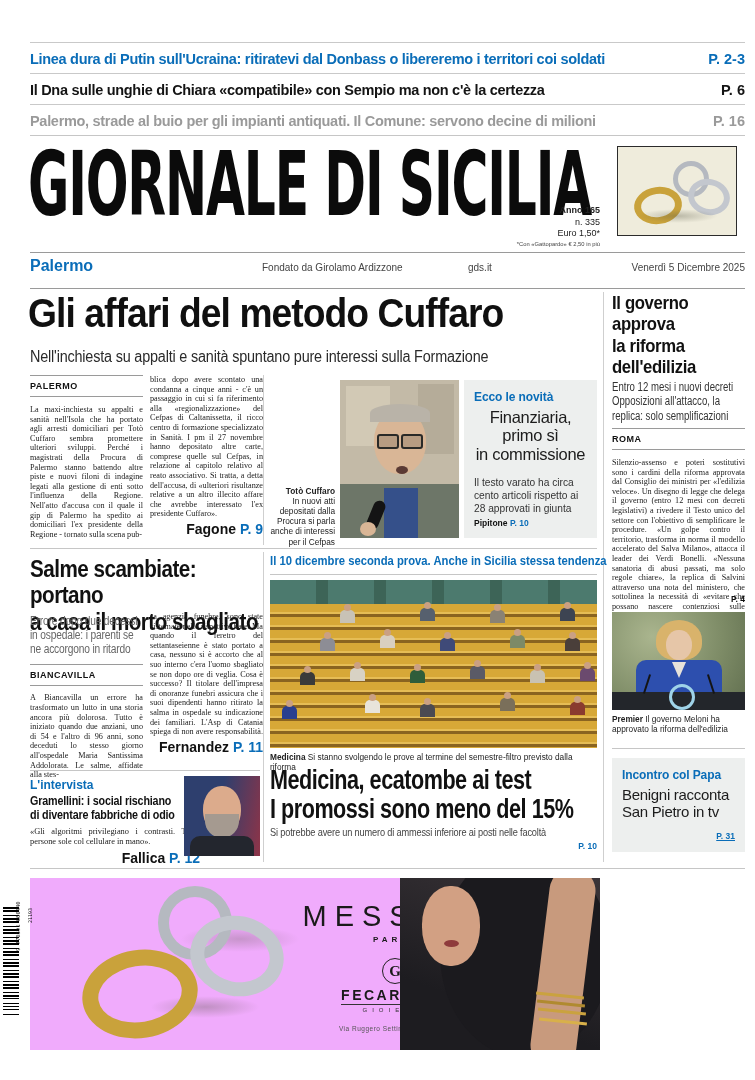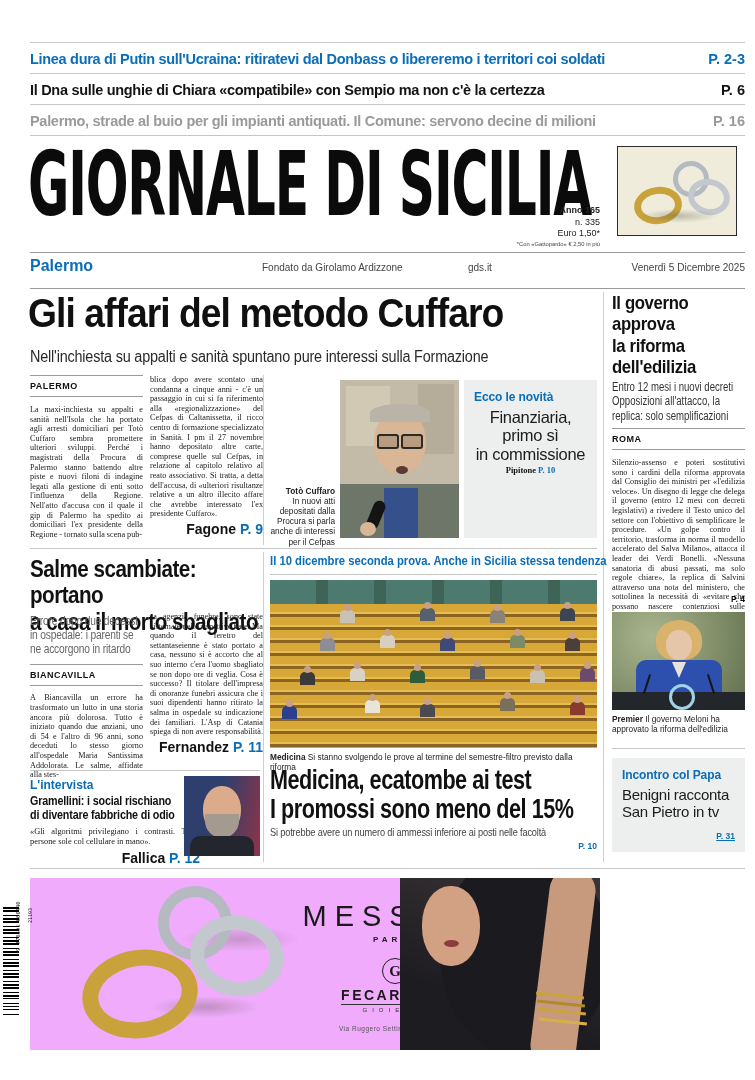--- a/index.html
+++ b/index.html
@@ -46,21 +46,21 @@
             letter-spacing:-0.2px;white-space:nowrap;transform:scaleX(0.9);transform-origin:left top;}
   .colA{position:absolute;left:30px;top:375px;width:113px;}
   .colA .body{margin-top:8px;}
   .colB{position:absolute;left:150px;top:375px;width:113px;}
   .capcol{position:absolute;left:266px;top:486px;width:69px;text-align:right;font-size:8.3px;line-height:1.22;color:#222;}
   .capcol .b{font-weight:700;display:block;}
   .newsbox{position:absolute;background:#edefee;box-sizing:border-box;padding:10px;}
   .box-kicker{color:#0a6db8;font-size:12px;font-weight:700;letter-spacing:-0.1px;}
   .box-title{font-size:16.5px;line-height:1.12;color:#1c1c1c;margin-top:4px;letter-spacing:-0.3px;text-align:center;}
   .box-text{font-size:10.2px;line-height:1.25;color:#333;}
-  .box-by{font-size:8.5px;font-weight:700;text-align:center;margin-top:2px;font-family:Liberation Serif, serif;}
+  .box-by{font-size:8.5px;font-weight:700;text-align:left;margin-top:2px;}
 
   
   .salme-hl{position:absolute;left:30px;top:556px;width:280px;font-size:24px;font-weight:800;
             line-height:1.1;letter-spacing:-0.6px;transform:scaleX(0.86);transform-origin:left top;}
   .sub-gray{font-size:12px;line-height:1.18;color:#666;letter-spacing:-0.2px;transform:scaleX(0.85);transform-origin:left top;width:135px;}
   .salme-colA{position:absolute;left:30px;top:614px;width:113px;}
   .salme-colB{position:absolute;left:150px;top:612px;width:113px;}
 
   
   .intv{position:absolute;left:30px;top:778px;width:172px;}
@@ -204,20 +204,21 @@
     <div class="shape" style="left:44px;top:108px;width:34px;height:50px;background:#35508a"></div>
     <div class="shape" style="left:30px;top:120px;width:12px;height:30px;border-radius:6px;background:#141414;transform:rotate(22deg)"></div>
     <div class="shape" style="left:20px;top:142px;width:16px;height:14px;border-radius:50%;background:#d9b696"></div>
   </div>
 
   <div class="newsbox" style="left:464px;top:380px;width:133px;height:158px">
     <div class="box-kicker">Ecco le novità</div>
     <div class="box-title preline">Finanziaria,
 primo sì
 in commissione</div>
+    <div class="box-text" style="margin-top:14px">Il testo varato ha circa cento articoli rispetto ai 28 approvati in giunta</div>
     <div class="box-by">
       <span>Pipitone</span>
       <span class="pg c-blue">P. 10</span>
     </div>
   </div>
 
   <div class="salme-hl preline">Salme scambiate: portano
 a casa il morto sbagliato</div>
   <div class="salme-colA">
     <div class="sub-gray preline">Errore dopo due decessi

